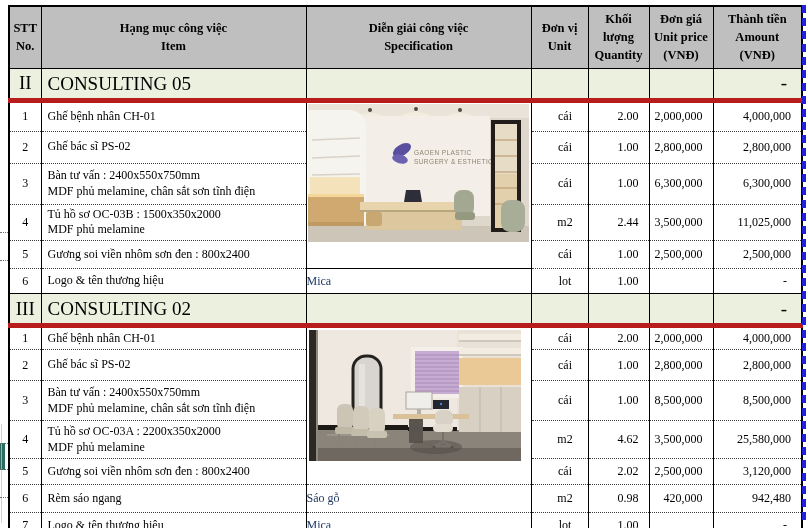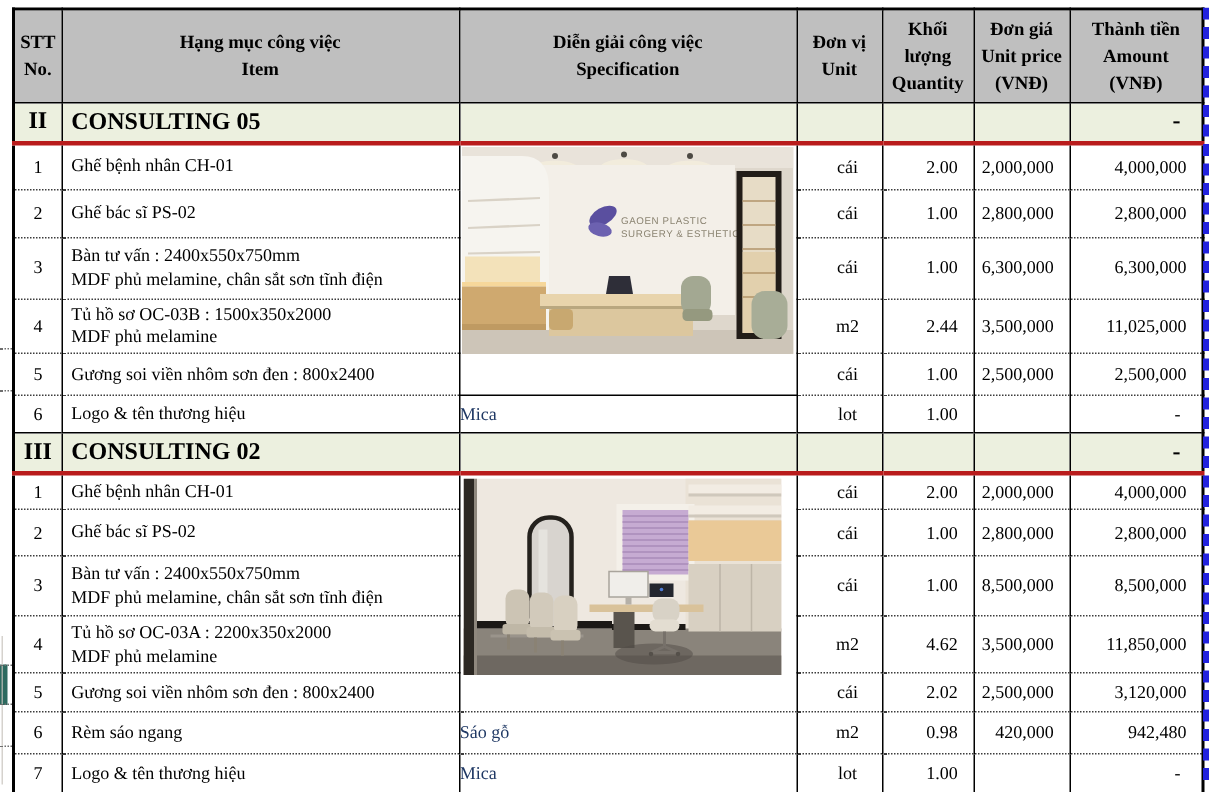--- a/index.html
+++ b/index.html
@@ -28,22 +28,22 @@
     text-align:center;vertical-align:middle;
     white-space:pre-line;padding:0 2px;
   }
   td{
     border-left:1px solid #000;border-right:1px solid #000;
     font-size:12px;vertical-align:middle;padding:0;
   }
   tr.datarow td{border-top:1px dotted #3c3c3c;border-bottom:1px dotted #3c3c3c;}
   tr.section td{
     background:var(--section-bg);
-    border-top:1px solid #000;border-bottom:3px solid #b91c1c;
-    font-weight:bold;font-size:16px;
+    border-top:1px solid #000;border-bottom:5px solid #b91c1c;
+    font-weight:normal;font-size:19px;
   }
   td.c-stt{text-align:center;}
   td.c-item{text-align:left;padding:2px 4px 2px 6px;white-space:pre-line;line-height:1.32;}
   td.c-spec{text-align:left;color:var(--spec-text);}
   td.c-unit{text-align:center;padding-left:11px;}
   td.c-num{text-align:right;padding-right:10px;font-family:Liberation Serif, serif;}
   td.c-dash{text-align:right;padding-right:14px;}
   td.imgcell{vertical-align:top;text-align:left;}
   td.imgcell.solidbottom{border-bottom:1px solid #000;}
   svg.render{display:block;}
@@ -317,21 +317,21 @@
           <td class="c-num">8,500,000</td>
           <td class="c-num">8,500,000</td>
         </tr>
         <tr class="datarow" style="height:38px">
           <td class="c-stt">4</td>
           <td class="c-item">Tủ hồ sơ OC-03A : 2200x350x2000
 MDF phủ melamine</td>
           <td class="c-unit">m2</td>
           <td class="c-num">4.62</td>
           <td class="c-num">3,500,000</td>
-          <td class="c-num">11,850,000</td>
+          <td class="c-num">25,580,000</td>
         </tr>
         <tr class="datarow" style="height:26px">
           <td class="c-stt">5</td>
           <td class="c-item">Gương soi viền nhôm sơn đen : 800x2400</td>
           <td class="c-unit">cái</td>
           <td class="c-num">2.02</td>
           <td class="c-num">2,500,000</td>
           <td class="c-num">3,120,000</td>
         </tr>
         <tr class="datarow" style="height:28px">

